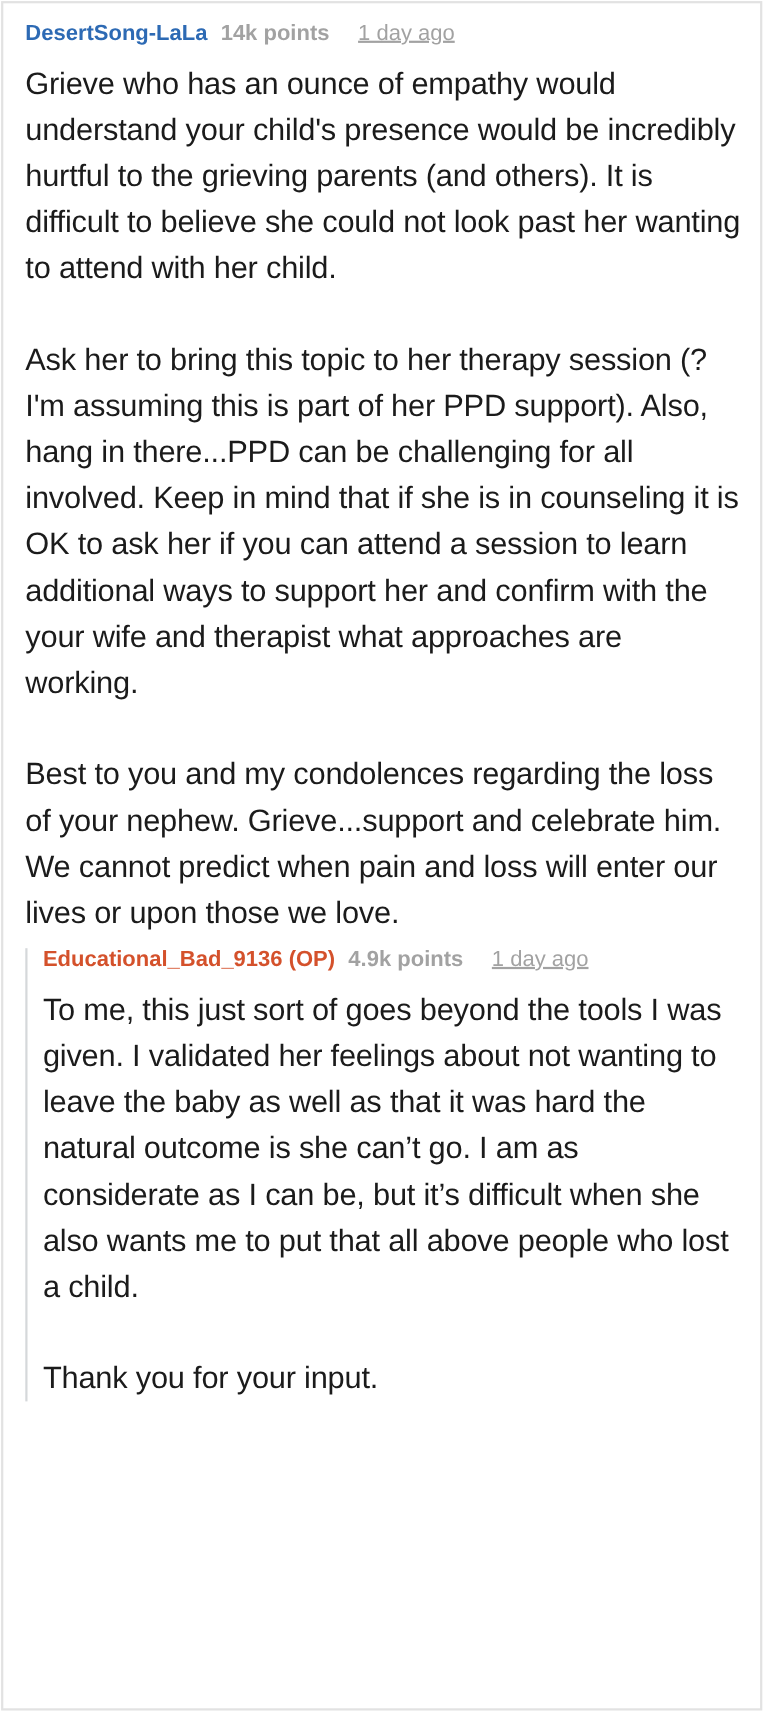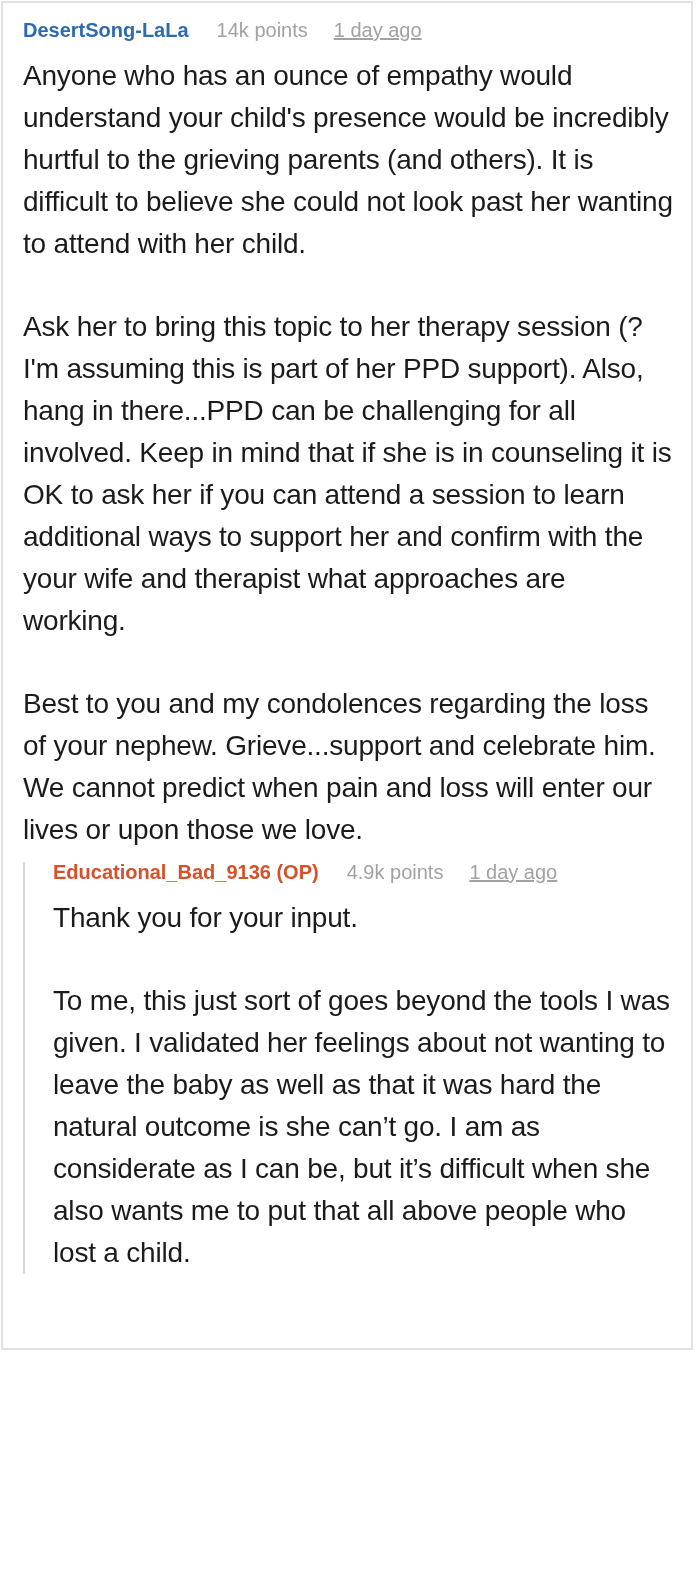--- a/index.html
+++ b/index.html
@@ -13,21 +13,21 @@
     width: 700px;
     height: 1570px;
     background: #ffffff;
     overflow: hidden;
   }
   .card {
     position: absolute;
     left: 1px;
     top: 1px;
     width: 692px;
-    height: 1349px;
+    height: 1554px;
     border: 2px solid #e2e2e2;
     background: #ffffff;
     box-sizing: border-box;
     overflow: hidden;
     padding: 15px 16px 0 20px;
   }
   .comment-header {
     display: flex;
     align-items: baseline;
     margin: 0 0 13px 0;
@@ -39,42 +39,42 @@
     font-weight: 700;
     text-decoration: none;
     cursor: pointer;
   }
   .author-blue   { color: #2d6ab4; }
   .author-orange { color: #d4512b; }
   .meta {
     color: #a2a2a2;
     font-weight: 400;
   }
-  .meta.points { margin-left: 28px; }
+  .meta.points { margin-left: 12px; font-weight: bold; }
   .meta.time   { margin-left: 26px; text-decoration: underline; }
   .comment-body {
     color: #1b1b1b;
     font-size: 28px;
     line-height: 42px;
     letter-spacing: -0.2px;
   }
   .comment-body p {
     margin: 0 0 41px 0;
   }
   .comment-body p:last-child {
     margin-bottom: 0;
     margin-top: 18px;
   }
   .top-comment .comment-body {
     max-width: 660px;
   }
   .reply {
     position: relative;
     margin-top: 9px;
-    padding-left: 30px;
+    padding-left: 16px;
   }
   .thread-line {
     position: absolute;
     left: 0;
     top: 2px;
     bottom: 0;
     width: 2px;
     background: #d5d8da;
   }
   .reply .comment-body {
@@ -87,33 +87,33 @@
 <div class="viewport">
   <div class="card">
 
     <article class="top-comment">
       <header class="comment-header">
         <a class="author-link author-blue">DesertSong-LaLa</a>
         <span class="meta points">14k points</span>
         <span class="meta time">1 day ago</span>
       </header>
       <div class="comment-body">
-        <p>Anyone who has an ounce of empathy would understand your child's presence would be incredibly hurtful to the grieving parents (and others). It is difficult to believe she could not look past her wanting to attend with her child.</p>
+        <p>Grieve who has an ounce of empathy would understand your child's presence would be incredibly hurtful to the grieving parents (and others). It is difficult to believe she could not look past her wanting to attend with her child.</p>
         <p>Ask her to bring this topic to her therapy session (? I'm assuming this is part of her PPD support). Also, hang in there...PPD can be challenging for all involved. Keep in mind that if she is in counseling it is OK to ask her if you can attend a session to learn additional ways to support her and confirm with the your wife and therapist what approaches are working.</p>
         <p>Best to you and my condolences regarding the loss of your nephew. Grieve...support and celebrate him. We cannot predict when pain and loss will enter our lives or upon those we love.</p>
       </div>
 
       <article class="reply">
         <div class="thread-line"></div>
         <header class="comment-header">
           <a class="author-link author-orange">Educational_Bad_9136 (OP)</a>
           <span class="meta points">4.9k points</span>
           <span class="meta time">1 day ago</span>
         </header>
         <div class="comment-body">
+          <p>To me, this just sort of goes beyond the tools I was given. I validated her feelings about not wanting to leave the baby as well as that it was hard the natural outcome is she can’t go. I am as considerate as I can be, but it’s difficult when she also wants me to put that all above people who lost a child.</p>
           <p>Thank you for your input.</p>
-          <p>To me, this just sort of goes beyond the tools I was given. I validated her feelings about not wanting to leave the baby as well as that it was hard the natural outcome is she can’t go. I am as considerate as I can be, but it’s difficult when she also wants me to put that all above people who lost a child.</p>
         </div>
       </article>
     </article>
 
   </div>
 </div>
 
 </body></html>

